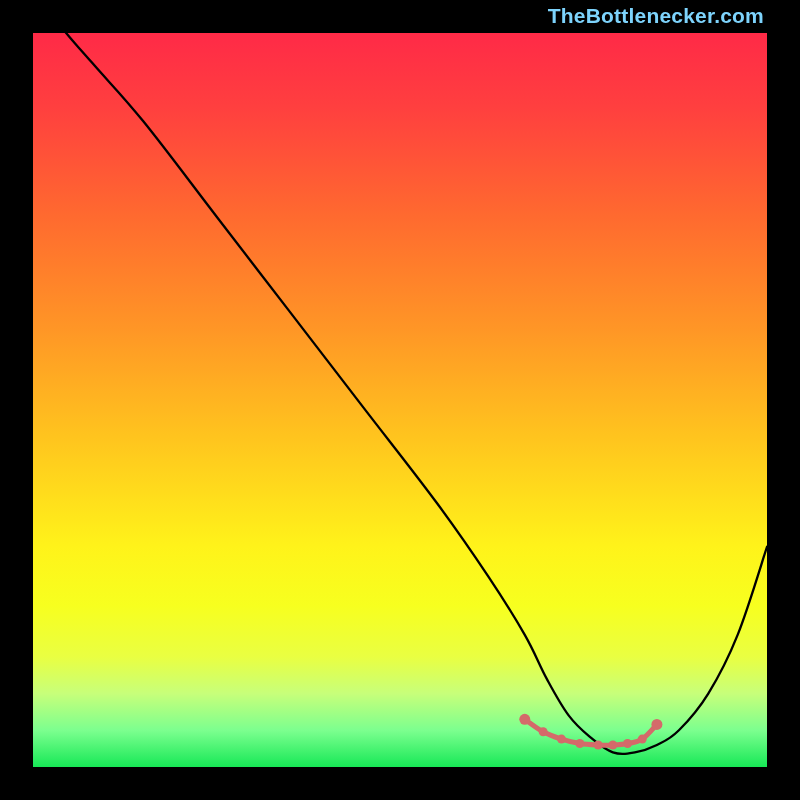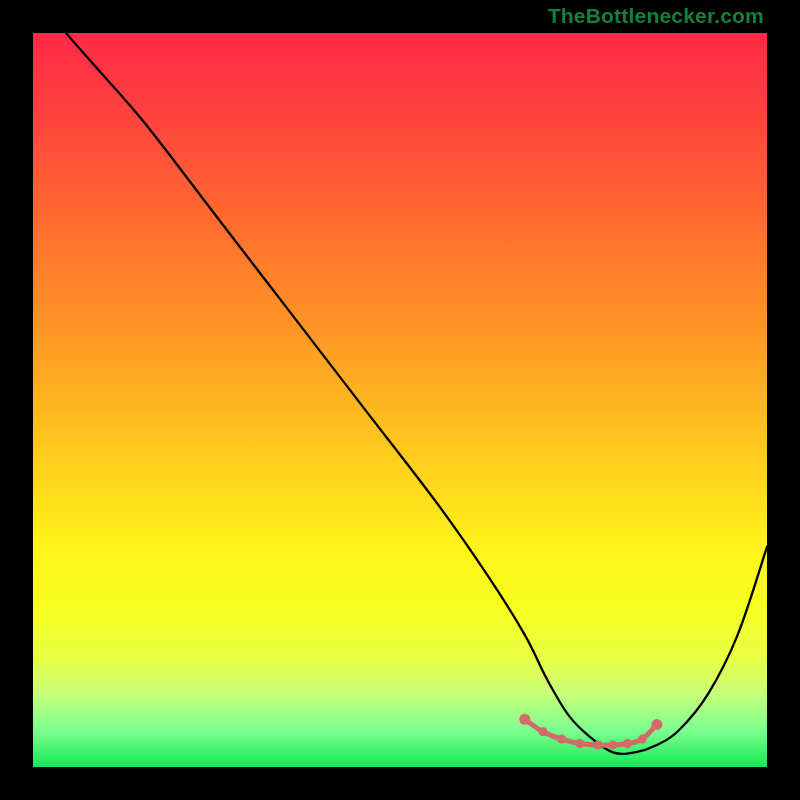--- a/index.html
+++ b/index.html
@@ -26,21 +26,21 @@
     height: 734px;
     overflow: hidden;
   }
   .watermark {
     position: absolute;
     top: 4px;
     right: 36px;
     font-family: Arial, Helvetica, sans-serif;
     font-size: 21px;
     font-weight: 600;
-    color: #15803d;
+    color: #7dd3fc;
     letter-spacing: 0.2px;
   }
 </style>
 </head>
 <body>
 
 <div class="frame">
   <div class="watermark">TheBottlenecker.com</div>
   <div class="plot-area">
     <svg id="chart-svg" width="734" height="734" viewBox="0 0 734 734">

